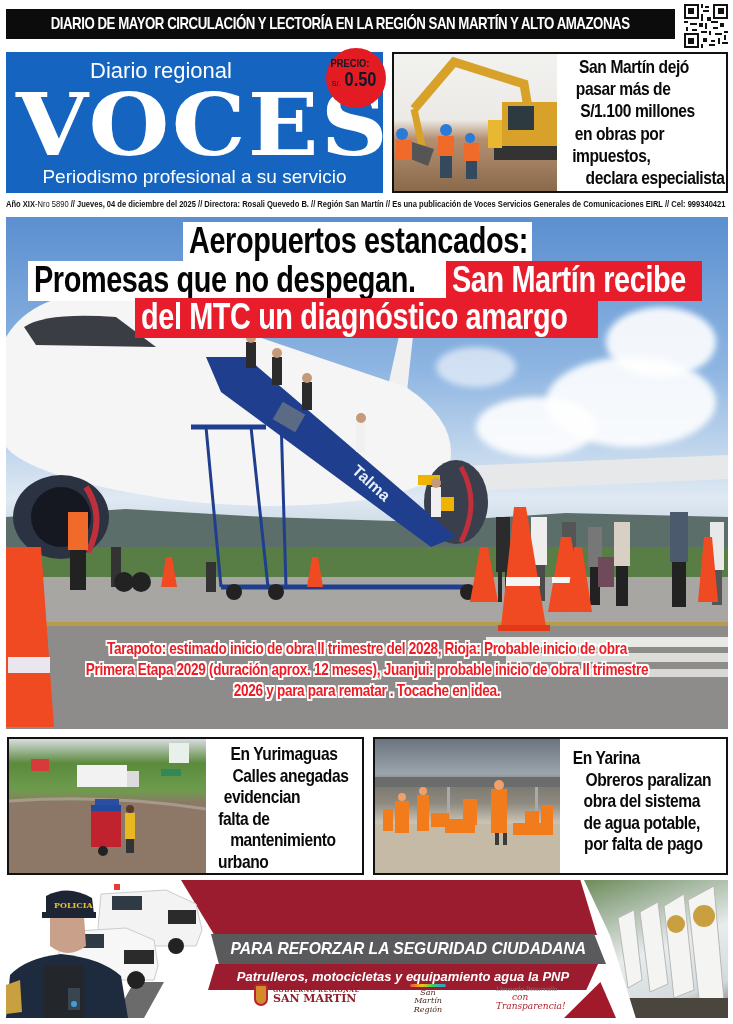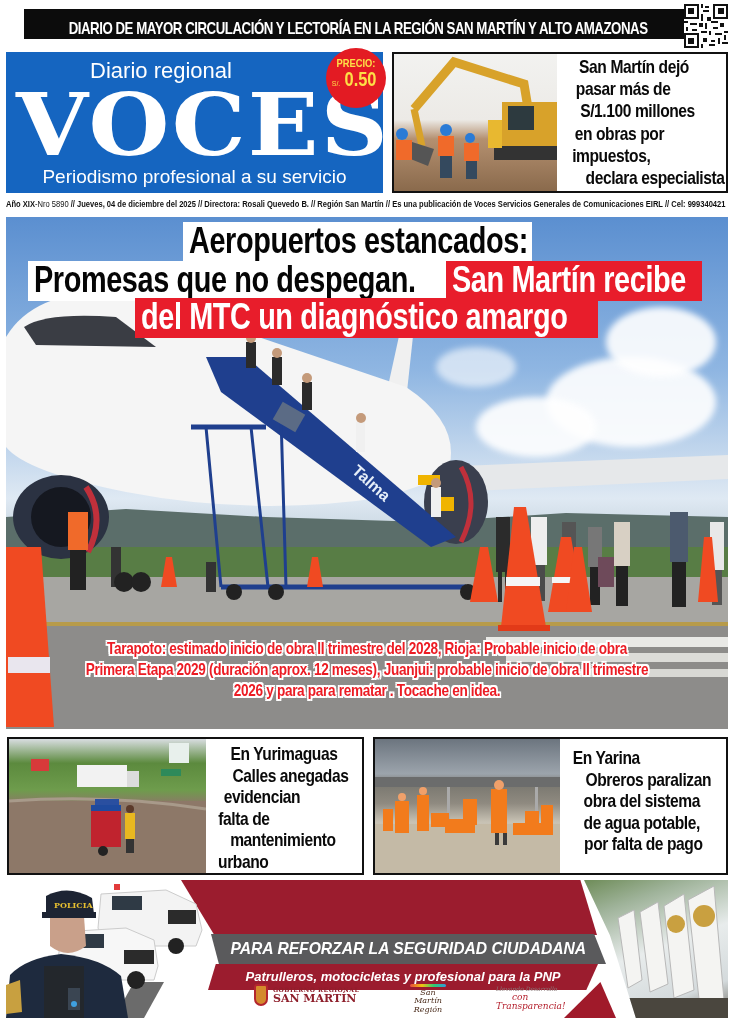--- a/index.html
+++ b/index.html
@@ -1,35 +1,35 @@
 <!DOCTYPE html>
 <html><head>
 <meta charset="utf-8">
 <style>
   * { box-sizing: border-box; margin: 0; padding: 0; }
   html, body { width: 733px; height: 1024px; background: #ffffff; overflow: hidden; }
   body { position: relative; font-family: "Liberation Sans", sans-serif; }
 
   
-  .topbar { position: absolute; left: 24px; top: 9px; width: 669px; height: 30px; background: #0c0c0c;
-    color: #fff; display: flex; align-items: flex-end; justify-content: center; }
+  .topbar { position: absolute; left: 6px; top: 9px; width: 669px; height: 30px; background: #0c0c0c;
+    color: #fff; display: flex; align-items: center; justify-content: center; }
   .topbar span { font-family: "Liberation Sans", sans-serif; font-weight: 700; font-size: 17px; letter-spacing: -0.6px;
     transform: scaleX(0.78); white-space: nowrap; display: inline-block; }
   .qr { position: absolute; left: 684px; top: 4px; width: 44px; height: 44px; background: #fff; }
   .qr svg { width: 100%; height: 100%; }
 
   
   .masthead { position: absolute; left: 6px; top: 52px; width: 377px; height: 141px; background: #1565c0; }
   .mh-sub { position: absolute; left: 0; width: 310px; top: 6px; text-align: center; color: #fff; font-size: 22px; }
   .mh-title { position: absolute; left: 10px; top: 27px; width: 340px; text-align: center; color: #fff;
     font-family: "DejaVu Serif", serif; font-weight: 700; font-size: 86px; line-height: 92px; letter-spacing: 2px;
     transform: scaleX(1.08); transform-origin: left center; }
   .mh-slogan { position: absolute; left: 0; width: 377px; bottom: 5px; text-align: center; color: #fff; font-size: 19px; }
   .price { position: absolute; left: 326px; top: 48px; width: 60px; height: 60px; border-radius: 50%; background: #e31b23;
-    color: #fde047; text-align: center; }
+    color: #0f172a; }
   .price .p1 { display: block; margin-top: 9px; font-size: 11px; font-weight: 700; transform: scaleX(0.85); }
   .price .p2 { display: flex; justify-content: center; align-items: baseline; gap: 1px; margin-top: -1px; }
   .price .cur { font-size: 7px; }
   .price .val { font-size: 20px; font-weight: 700; transform: scaleX(0.82); display: inline-block; }
 
   
   .story-tr { position: absolute; left: 392px; top: 52px; width: 336px; height: 141px; border: 2px solid #111; background: #fff; overflow: hidden; }
   .story-tr .photo { position: absolute; left: 0; top: 0; width: 163px; height: 137px;
     background: linear-gradient(180deg, #f2f2f0 0%, #eceae6 48%, #b49070 62%, #8a6a4c 100%); overflow: hidden; }
   .headline-r { position: absolute; right: 6px; text-align: left; font-weight: 700; color: #0a0a0a; letter-spacing: -0.5px; }
@@ -408,21 +408,21 @@
         <path d="M80 26 L100 14 L110 110 L90 118 Z"></path>
         <path d="M104 20 L130 6 L140 120 L116 128 Z"></path>
       </g>
       <circle cx="92" cy="44" r="9" fill="#c9a040"></circle>
         <circle cx="120" cy="36" r="11" fill="#c9a040"></circle>
       <rect x="0" y="118" width="144" height="20" fill="#4a463e"></rect>
     </svg>
   </div>
 
   <div class="ad-sub"><span>PARA REFORZAR LA SEGURIDAD CIUDADANA</span></div>
-  <div class="ad-sub2">Patrulleros, motocicletas y profesional para la PNP</div>
+  <div class="ad-sub2">Patrulleros, motocicletas y equipamiento agua la PNP</div>
 
   <div class="logo1">
     <div class="shield"></div>
     <div class="t">
       <div class="t1">GOBIERNO REGIONAL</div>
       <div class="t2">SAN MARTÍN</div>
     </div>
   </div>
   <div class="logo2">
     <span class="arc"></span>

